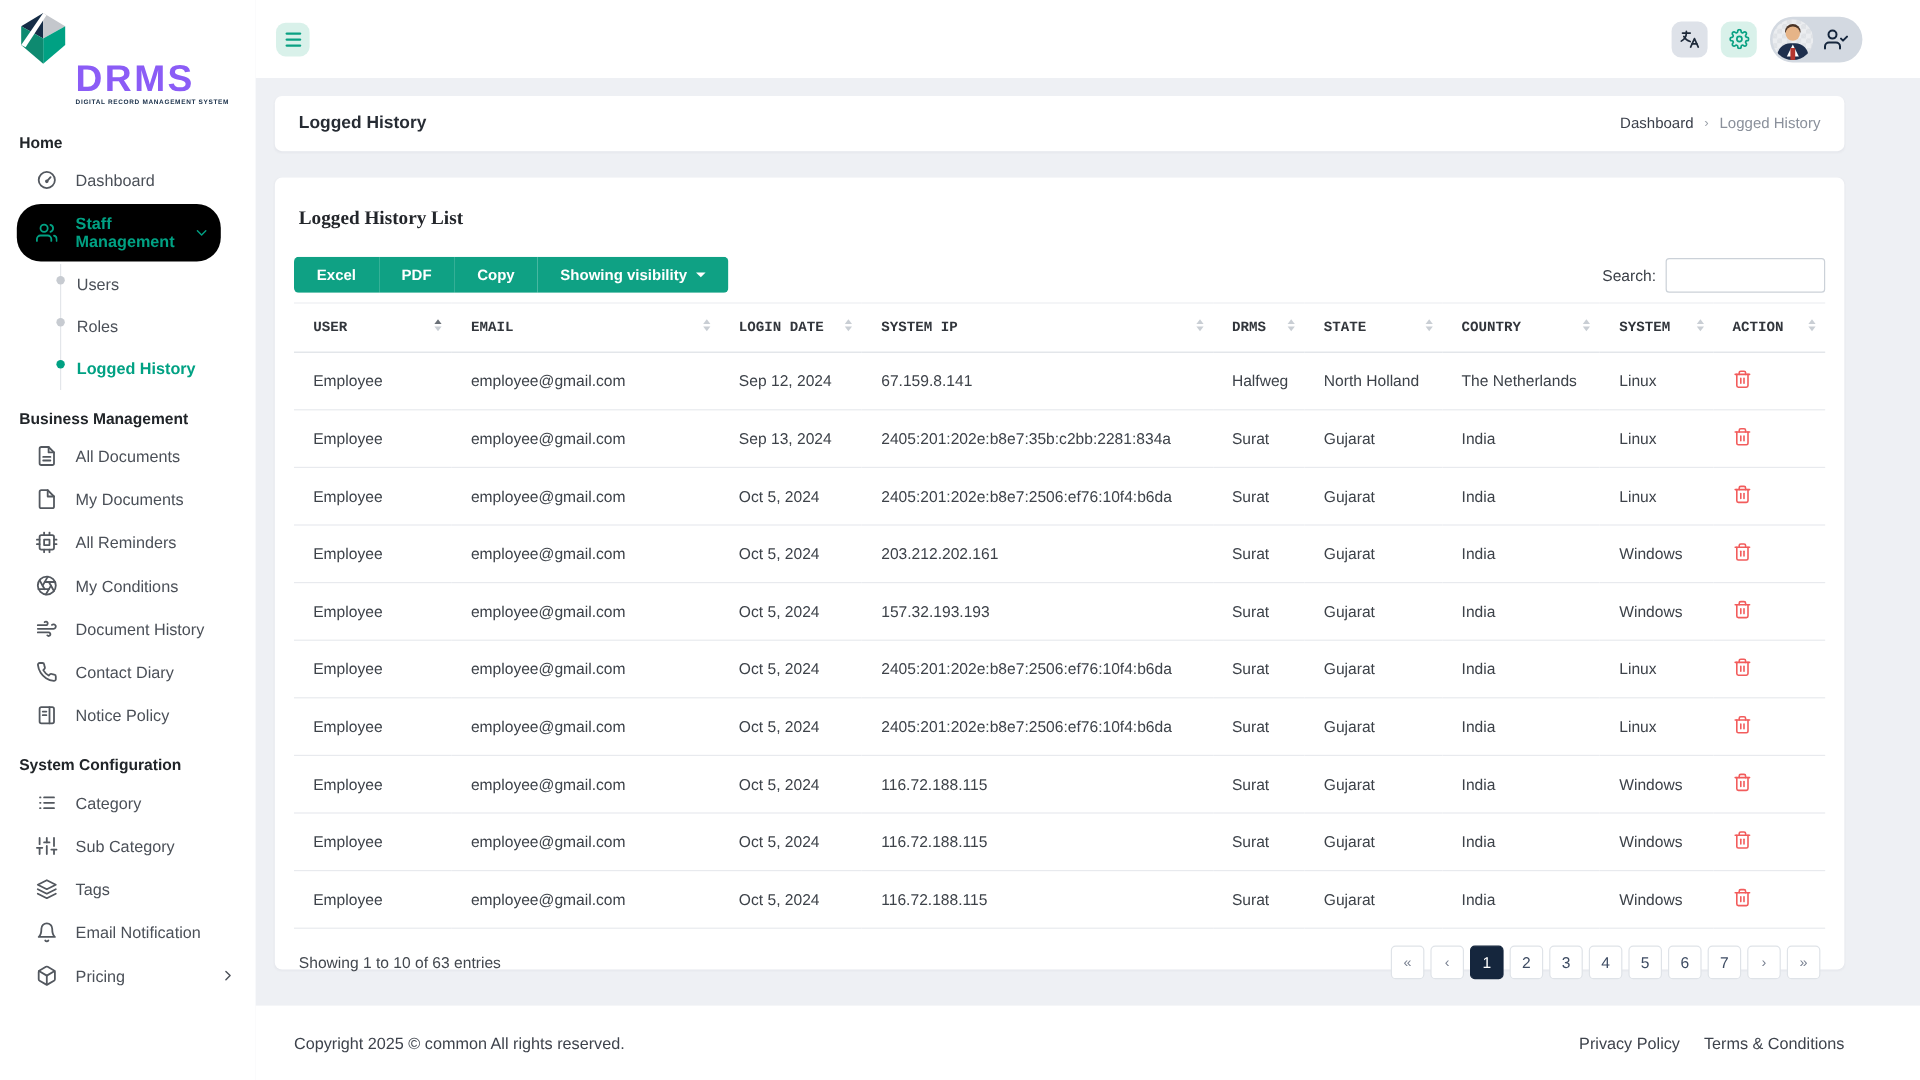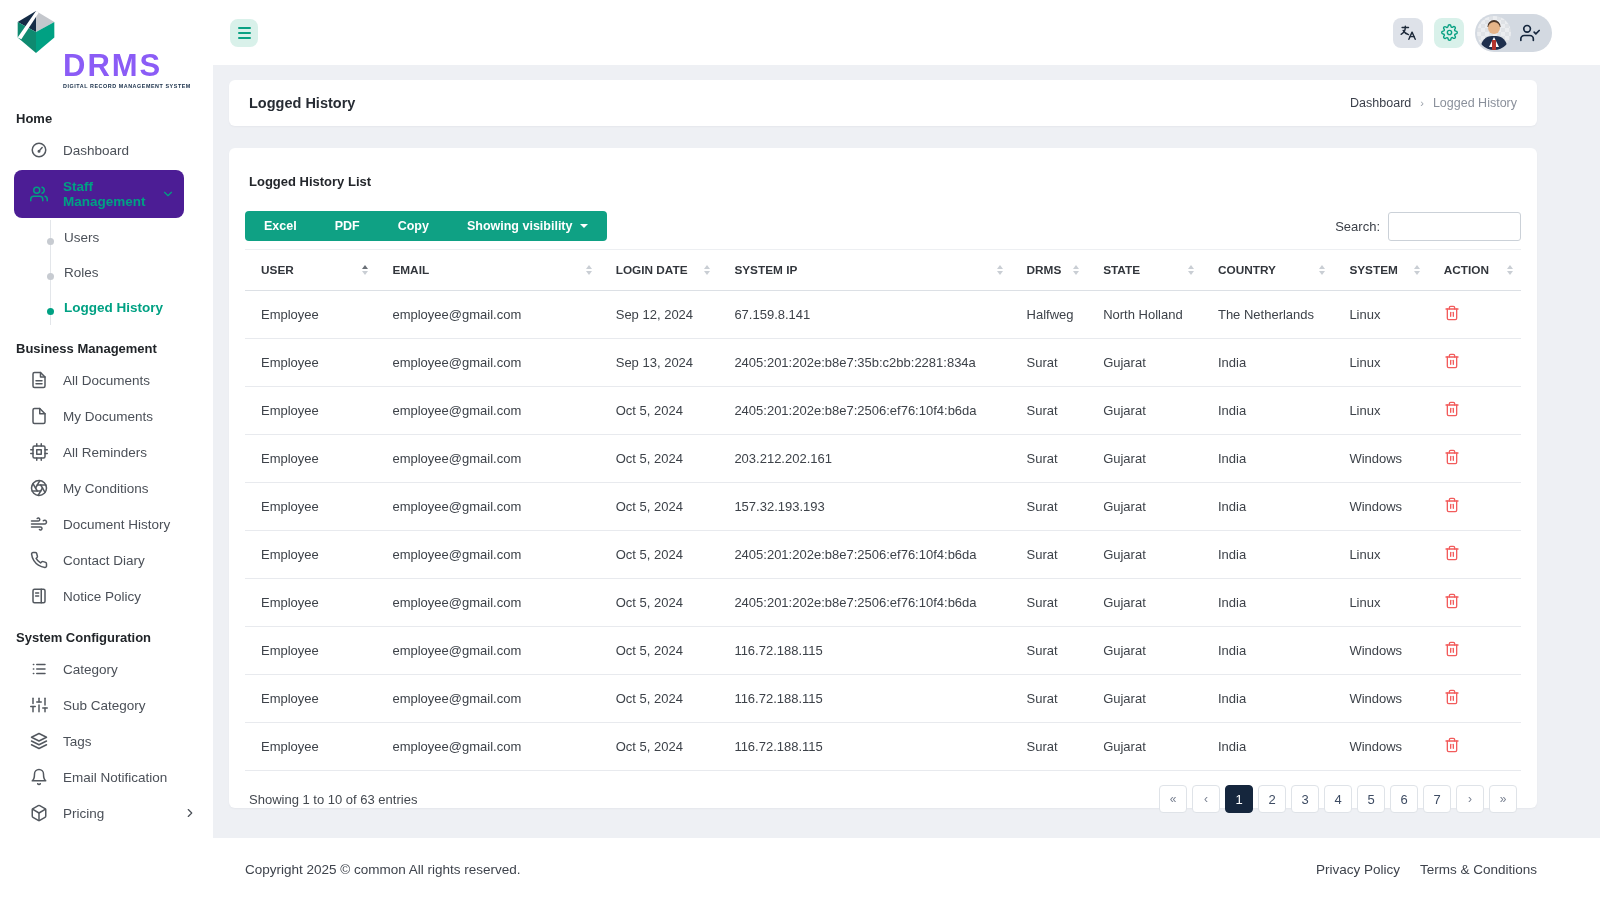--- a/index.html
+++ b/index.html
@@ -16,26 +16,26 @@
   
   .sidebar { width:213px; background:#fff; flex-shrink:0; height:900px; overflow:hidden; }
   .logo-row { display:flex; align-items:flex-start; gap:5px; padding:8px 10px 6px 14px; }
   .logo-text { display:flex; flex-direction:column; padding-top:2px; }
   .logo-name { font-size:31px; font-weight:800; color:#8b5cf6; letter-spacing:2px; line-height:1;margin-top:40px; }
   .logo-tagline { font-size:5.4px; font-weight:700; color:#152C46; letter-spacing:0.55px; margin-top:2px; white-space:nowrap; }
   .nav-section-label { font-size:13px; font-weight:700; color:#212529; padding:16px 16px 6px 16px; }
   .nav-item { display:flex; align-items:center; gap:15px; padding:9px 16px 9px 30px; font-size:13.5px; color:#4B5058; cursor:pointer; }
   .nav-item .icon { color:#53585F; width:18px; height:18px; flex-shrink:0; }
   .nav-item .icon svg { width:18px; height:18px; }
-  .nav-item.active-parent { background:#4c1d95; margin:2px 29px 2px 14px; border-radius:8px; padding:9px 12px 9px 16px; color:#00A183; font-weight:700; }
+  .nav-item.active-parent { background:#000000; margin:2px 29px 2px 14px; border-radius:20px; padding:9px 12px 9px 16px; color:#00A183; font-weight:700; }
   .nav-item.active-parent .icon { color:#00A183; }
   .nav-item .chev { margin-left:auto; width:14px; height:14px; color:inherit; }
   .nav-item .chev svg { width:14px; height:14px; }
   .sub-list { margin-left:50px; border-left:1px solid #E3E6EA; }
-  .sub-item { display:flex; align-items:flex-end; gap:10px; padding:10px 8px 10px 10px; font-size:13.5px; color:#4B5058; cursor:pointer; position:relative; }
+  .sub-item { display:flex; align-items:flex-start; gap:10px; padding:10px 8px 10px 10px; font-size:13.5px; color:#4B5058; cursor:pointer; position:relative; }
   .sub-item .dot { width:7px; height:7px; border-radius:50%; background:#C7CBD1; margin-left:-14px; flex-shrink:0; }
   .sub-item.active { color:#00A183; font-weight:700; }
   .sub-item.active .dot { background:#00A183; }
 
   
   .main { flex:1; display:flex; flex-direction:column; min-width:0; }
   .topbar { height:65px; background:#fff; display:flex; align-items:center; justify-content:space-between; padding:0 48px 0 17px; flex-shrink:0; }
   .hamburger { width:28px; height:28px; border-radius:8px; background:#D9F1EA; border:none; display:flex; flex-direction:column; align-items:center; justify-content:center; gap:3px; cursor:pointer; }
   .hamburger i { display:block; width:13px; height:2px; background:#0AA183; border-radius:1px; }
   .topbar-right { display:flex; align-items:center; gap:11px; }
@@ -58,32 +58,32 @@
   .content { flex:1; padding:15px 63px 0 16px; overflow:hidden; }
 
   .page-header-card { background:#fff; border-radius:6px; box-shadow:0 1px 2px rgba(20,30,50,0.04); padding:15px 20px 15px 20px; display:flex; align-items:center; justify-content:space-between; }
   .page-title { font-size:14.5px; font-weight:700; color:#272C34; }
   .breadcrumb { display:flex; align-items:center; gap:9px; font-size:12.5px; }
   .crumb-current-page { color:#3A3F4A; font-weight:500; }
   .crumb-sep { color:#9AA0A9; font-size:11px; }
   .crumb-muted { color:#8A909B; }
 
   .main-card { background:#fff; border-radius:6px; box-shadow:0 1px 2px rgba(20,30,50,0.04); margin-top:22px; padding:0 16px 10px 16px; height:660px; }
-  .card-title { font-size:13px; font-weight:700; color:#23262B; padding:26px 4px 22px 4px; }
+  .card-title { font-size:16px; font-weight:700; color:#23262B; padding:26px 4px 22px 4px;font-family:Liberation Serif, serif; }
   .toolbar { display:flex; align-items:center; justify-content:space-between; margin-bottom:8px; }
   .btn-group { display:inline-flex; border-radius:4px; overflow:hidden; }
   .dt-btn { background:#0FA184; color:#fff; border:none; font-family:inherit; font-size:12.5px; font-weight:700; padding:8px 19px; cursor:pointer; display:flex; align-items:center;text-align:center; }
   .caret-down { display:inline-block; width:0; height:0; border-left:4px solid transparent; border-right:4px solid transparent; border-top:4px solid #fff; margin-left:7px; }
   .search-wrap { display:flex; align-items:center; gap:8px; }
   .search-label { font-size:13px; color:#3A3F47; }
   .search-input { width:133px; height:29px; border:1px solid #CBD1D8; border-radius:3px; padding:2px 8px; font-family:inherit; font-size:13px; outline:none; }
 
   table.data-table { width:100%; border-collapse:collapse; table-layout:fixed; }
   .data-table th { text-align:left; font-size:11.8px; font-weight:700; color:#32363C; padding:13px 8px 13px 16px; border-bottom:1px solid #DCE0E5; border-top:1px solid #EDEFF2; white-space:nowrap; cursor:pointer; }
-  .th-inner { display:flex; align-items:center; justify-content:space-between; }
+  .th-inner { display:flex; justify-content:space-between;font-family:Liberation Mono, monospace; }
   .sort-arrows { display:inline-flex; flex-direction:column; gap:2px; margin-left:6px; }
   .sort-arrows .up { width:0; height:0; border-left:3.5px solid transparent; border-right:3.5px solid transparent; border-bottom:4.5px solid #C9CED4; }
   .sort-arrows .down { width:0; height:0; border-left:3.5px solid transparent; border-right:3.5px solid transparent; border-top:4.5px solid #C9CED4; }
   .sort-arrows.asc .up { border-bottom-color:#6A7077; }
   .data-table td { font-size:13px; color:#3D4249; padding:14px 8px 14px 16px; border-bottom:1px solid #E8EAEE; white-space:nowrap; overflow:hidden; }
   .trash-btn { background:none; border:none; cursor:pointer; color:#F25C5C; padding:0; }
   .trash-btn svg { width:16px; height:16px; }
 
   .table-footer { display:flex; align-items:center; justify-content:space-between; margin-top:14px; padding:0 4px; }
   .showing-text { font-size:13px; color:#43484F; }

